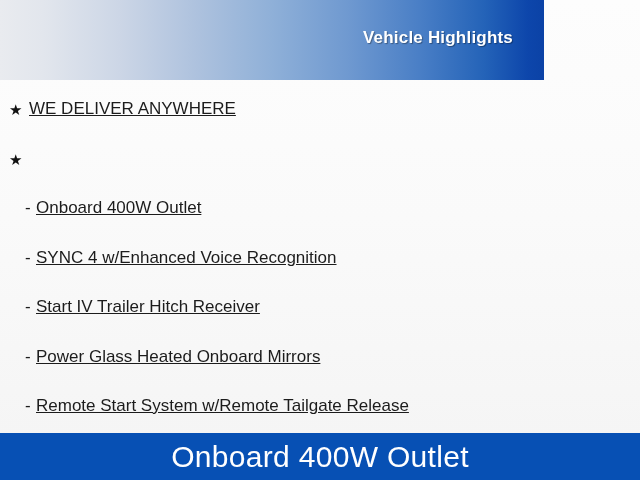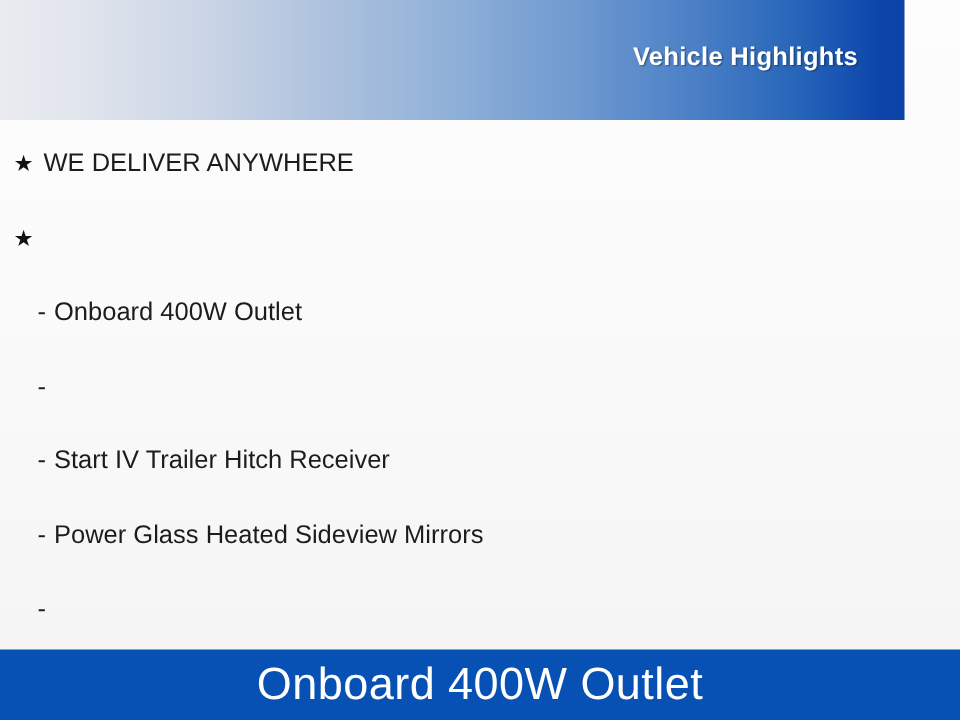--- a/index.html
+++ b/index.html
@@ -17,21 +17,21 @@
     height: 480px;
     overflow: hidden;
     background: linear-gradient(to bottom, #fdfdfd 0%, #fafafa 45%, #f4f4f4 100%);
   }
 
   
   .header {
     position: absolute;
     left: 0;
     top: 0;
-    width: 603px;
+    width: 544px;
     height: 80px;
     background: linear-gradient(to right,
                 #e9ebef 0%,
                 #e2e6ed 8%,
                 #ccd6e6 22%,
                 #aec2de 36%,
                 #8fb0d8 50%,
                 #6f99d0 64%,
                 #4a7fc6 77%,
                 #2463b8 89%,
@@ -80,20 +80,21 @@
     line-height: 1;
     color: #111111;
   }
   .dash-bullet {
     display: inline-block;
     width: 11px;
     color: #1c1c1c;
   }
   .item-text {
     display: inline-block;
+    text-decoration: underline;
   }
 
   
   .banner {
     position: absolute;
     left: 0;
     top: 433px;
     width: 640px;
     height: 47px;
     background: #0750b4;
@@ -125,31 +126,33 @@
       </div>
       <div class="item top-level" style="top: 67px;">
         <span class="star-bullet">★</span>
       </div>
       <div class="item sub-level" style="top: 116px;">
         <span class="dash-bullet">-</span>
         <span class="item-text">Onboard 400W Outlet</span>
       </div>
       <div class="item sub-level" style="top: 166px;">
         <span class="dash-bullet">-</span>
+        <span class="item-text">SYNC 4 w/Enhanced Voice Recognition</span>
       </div>
       <div class="item sub-level" style="top: 215px;">
         <span class="dash-bullet">-</span>
         <span class="item-text">Start IV Trailer Hitch Receiver</span>
       </div>
       <div class="item sub-level" style="top: 265px;">
         <span class="dash-bullet">-</span>
-        <span class="item-text">Power Glass Heated Sideview Mirrors</span>
+        <span class="item-text">Power Glass Heated Onboard Mirrors</span>
       </div>
       <div class="item sub-level" style="top: 314px;">
         <span class="dash-bullet">-</span>
+        <span class="item-text">Remote Start System w/Remote Tailgate Release</span>
       </div>
     </div>
 
   <div class="banner">
     <div class="banner-text">Onboard 400W Outlet</div>
   </div>
 
 </div>
 
 </body></html>

